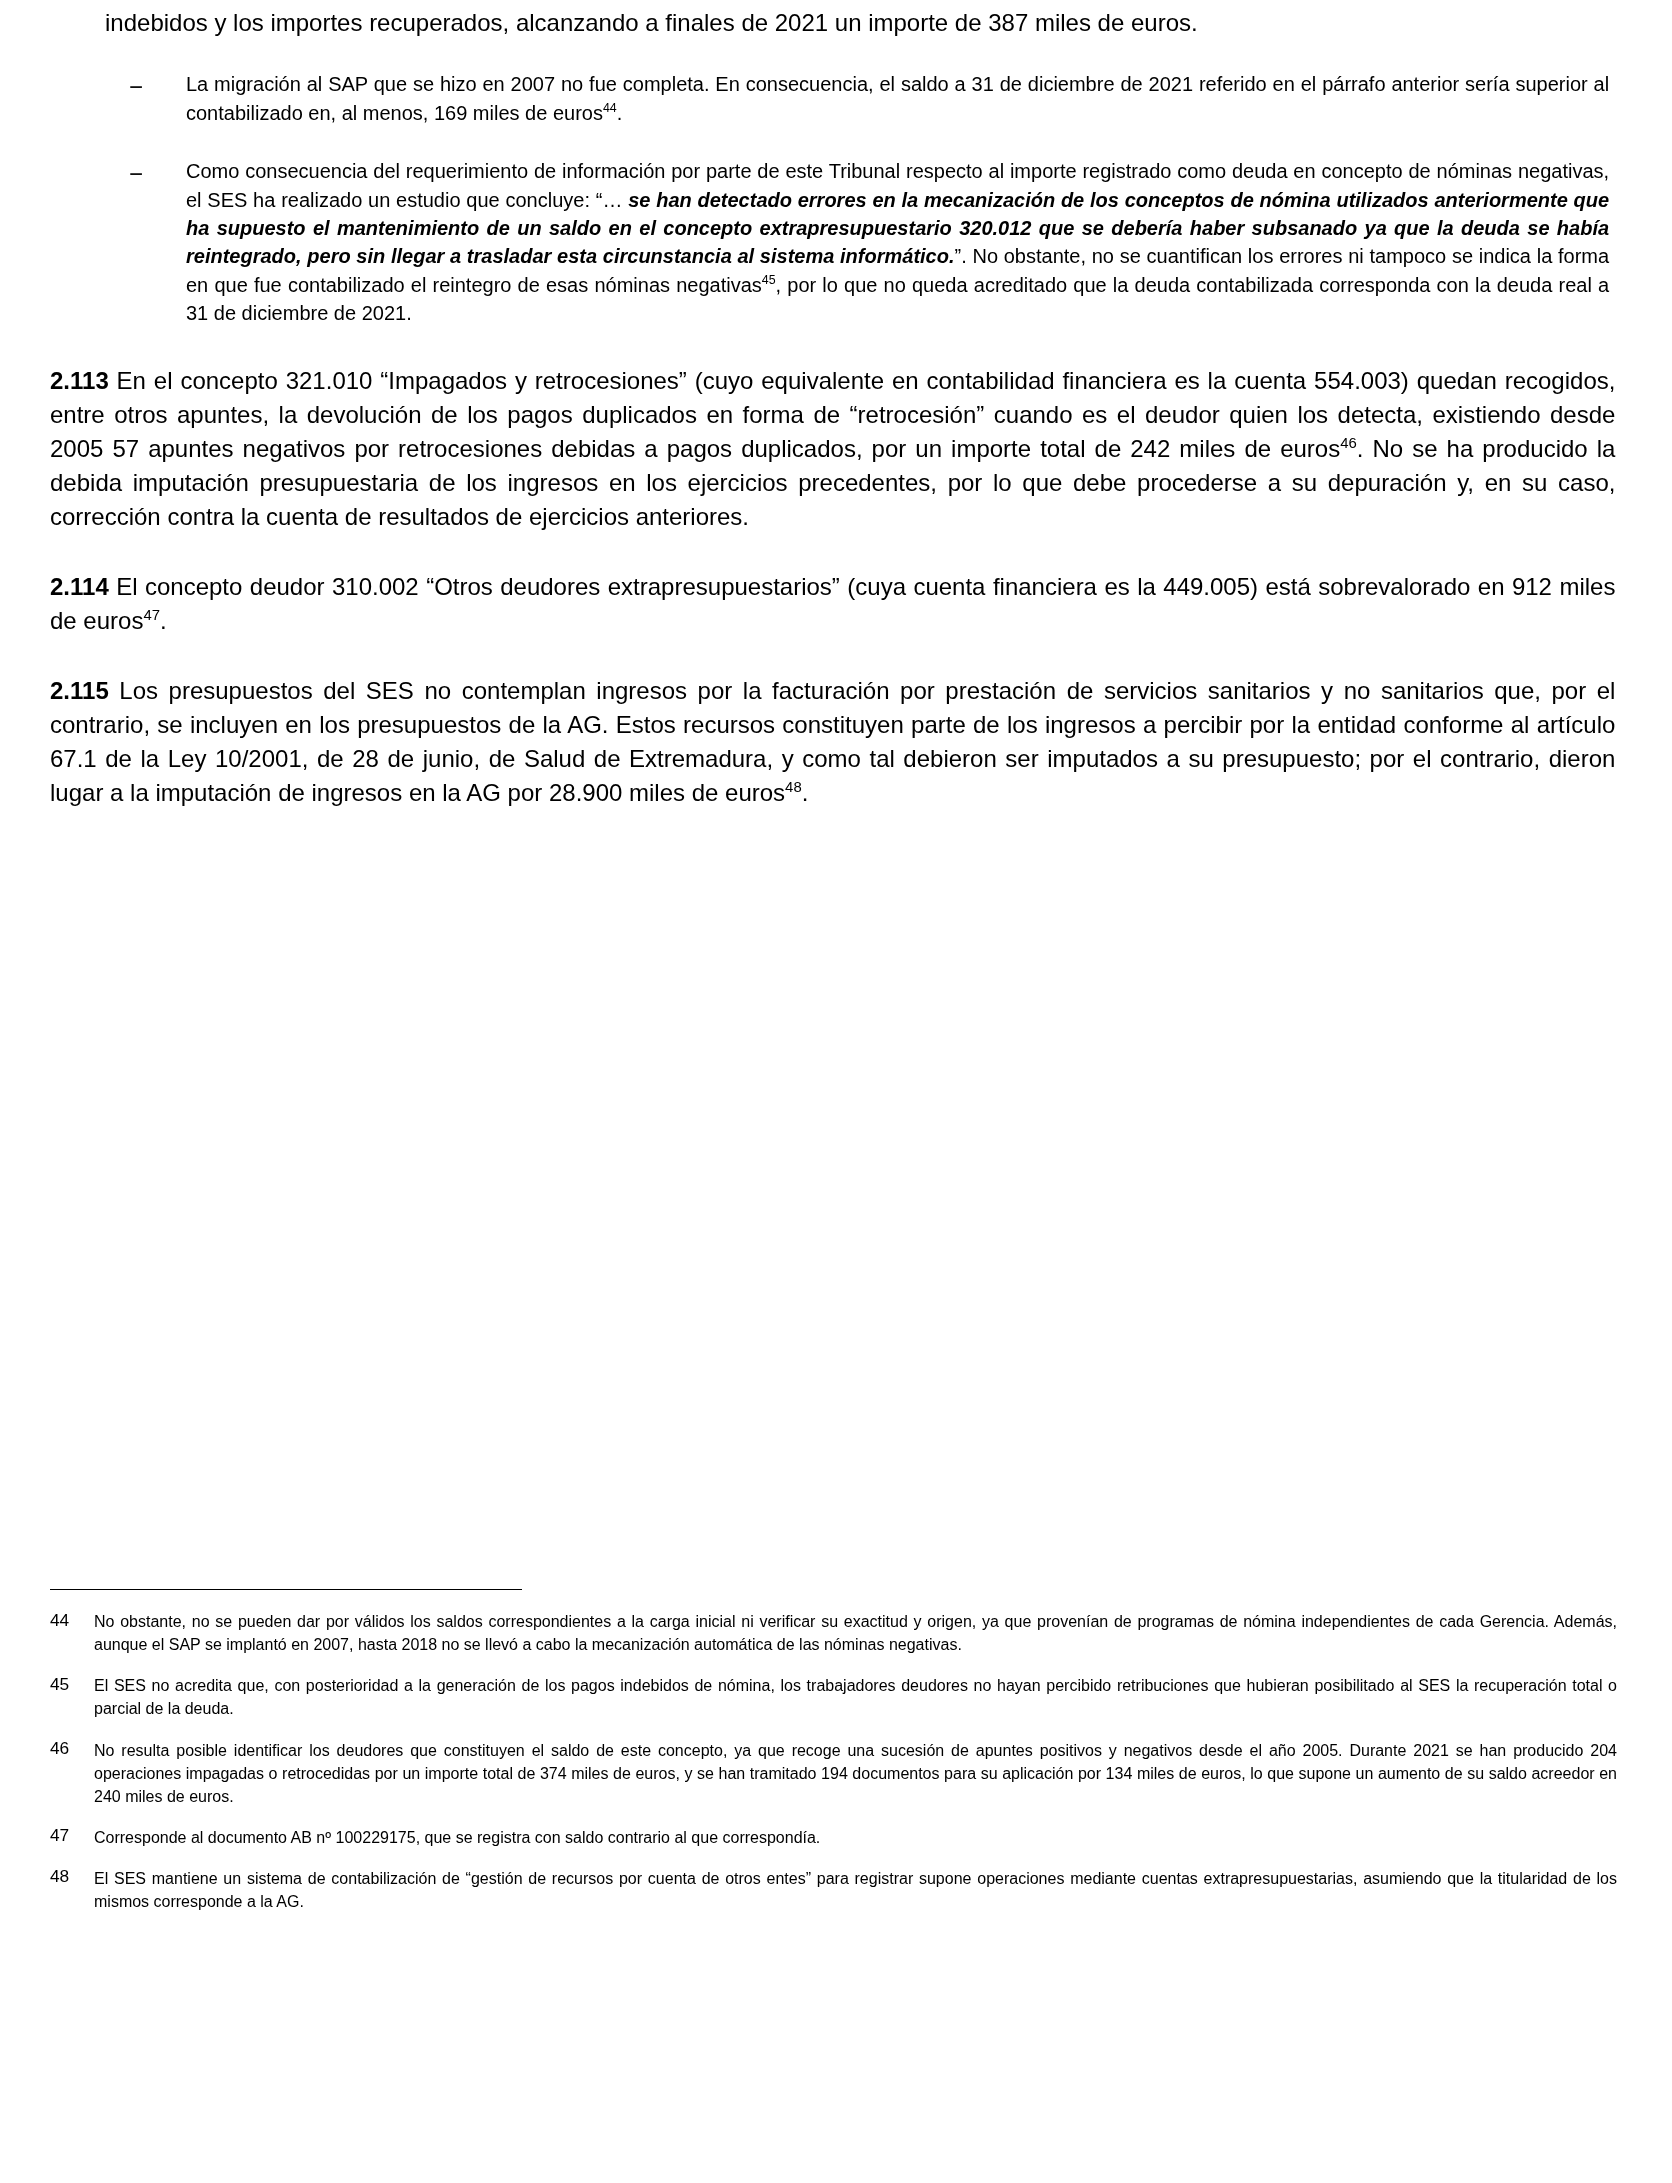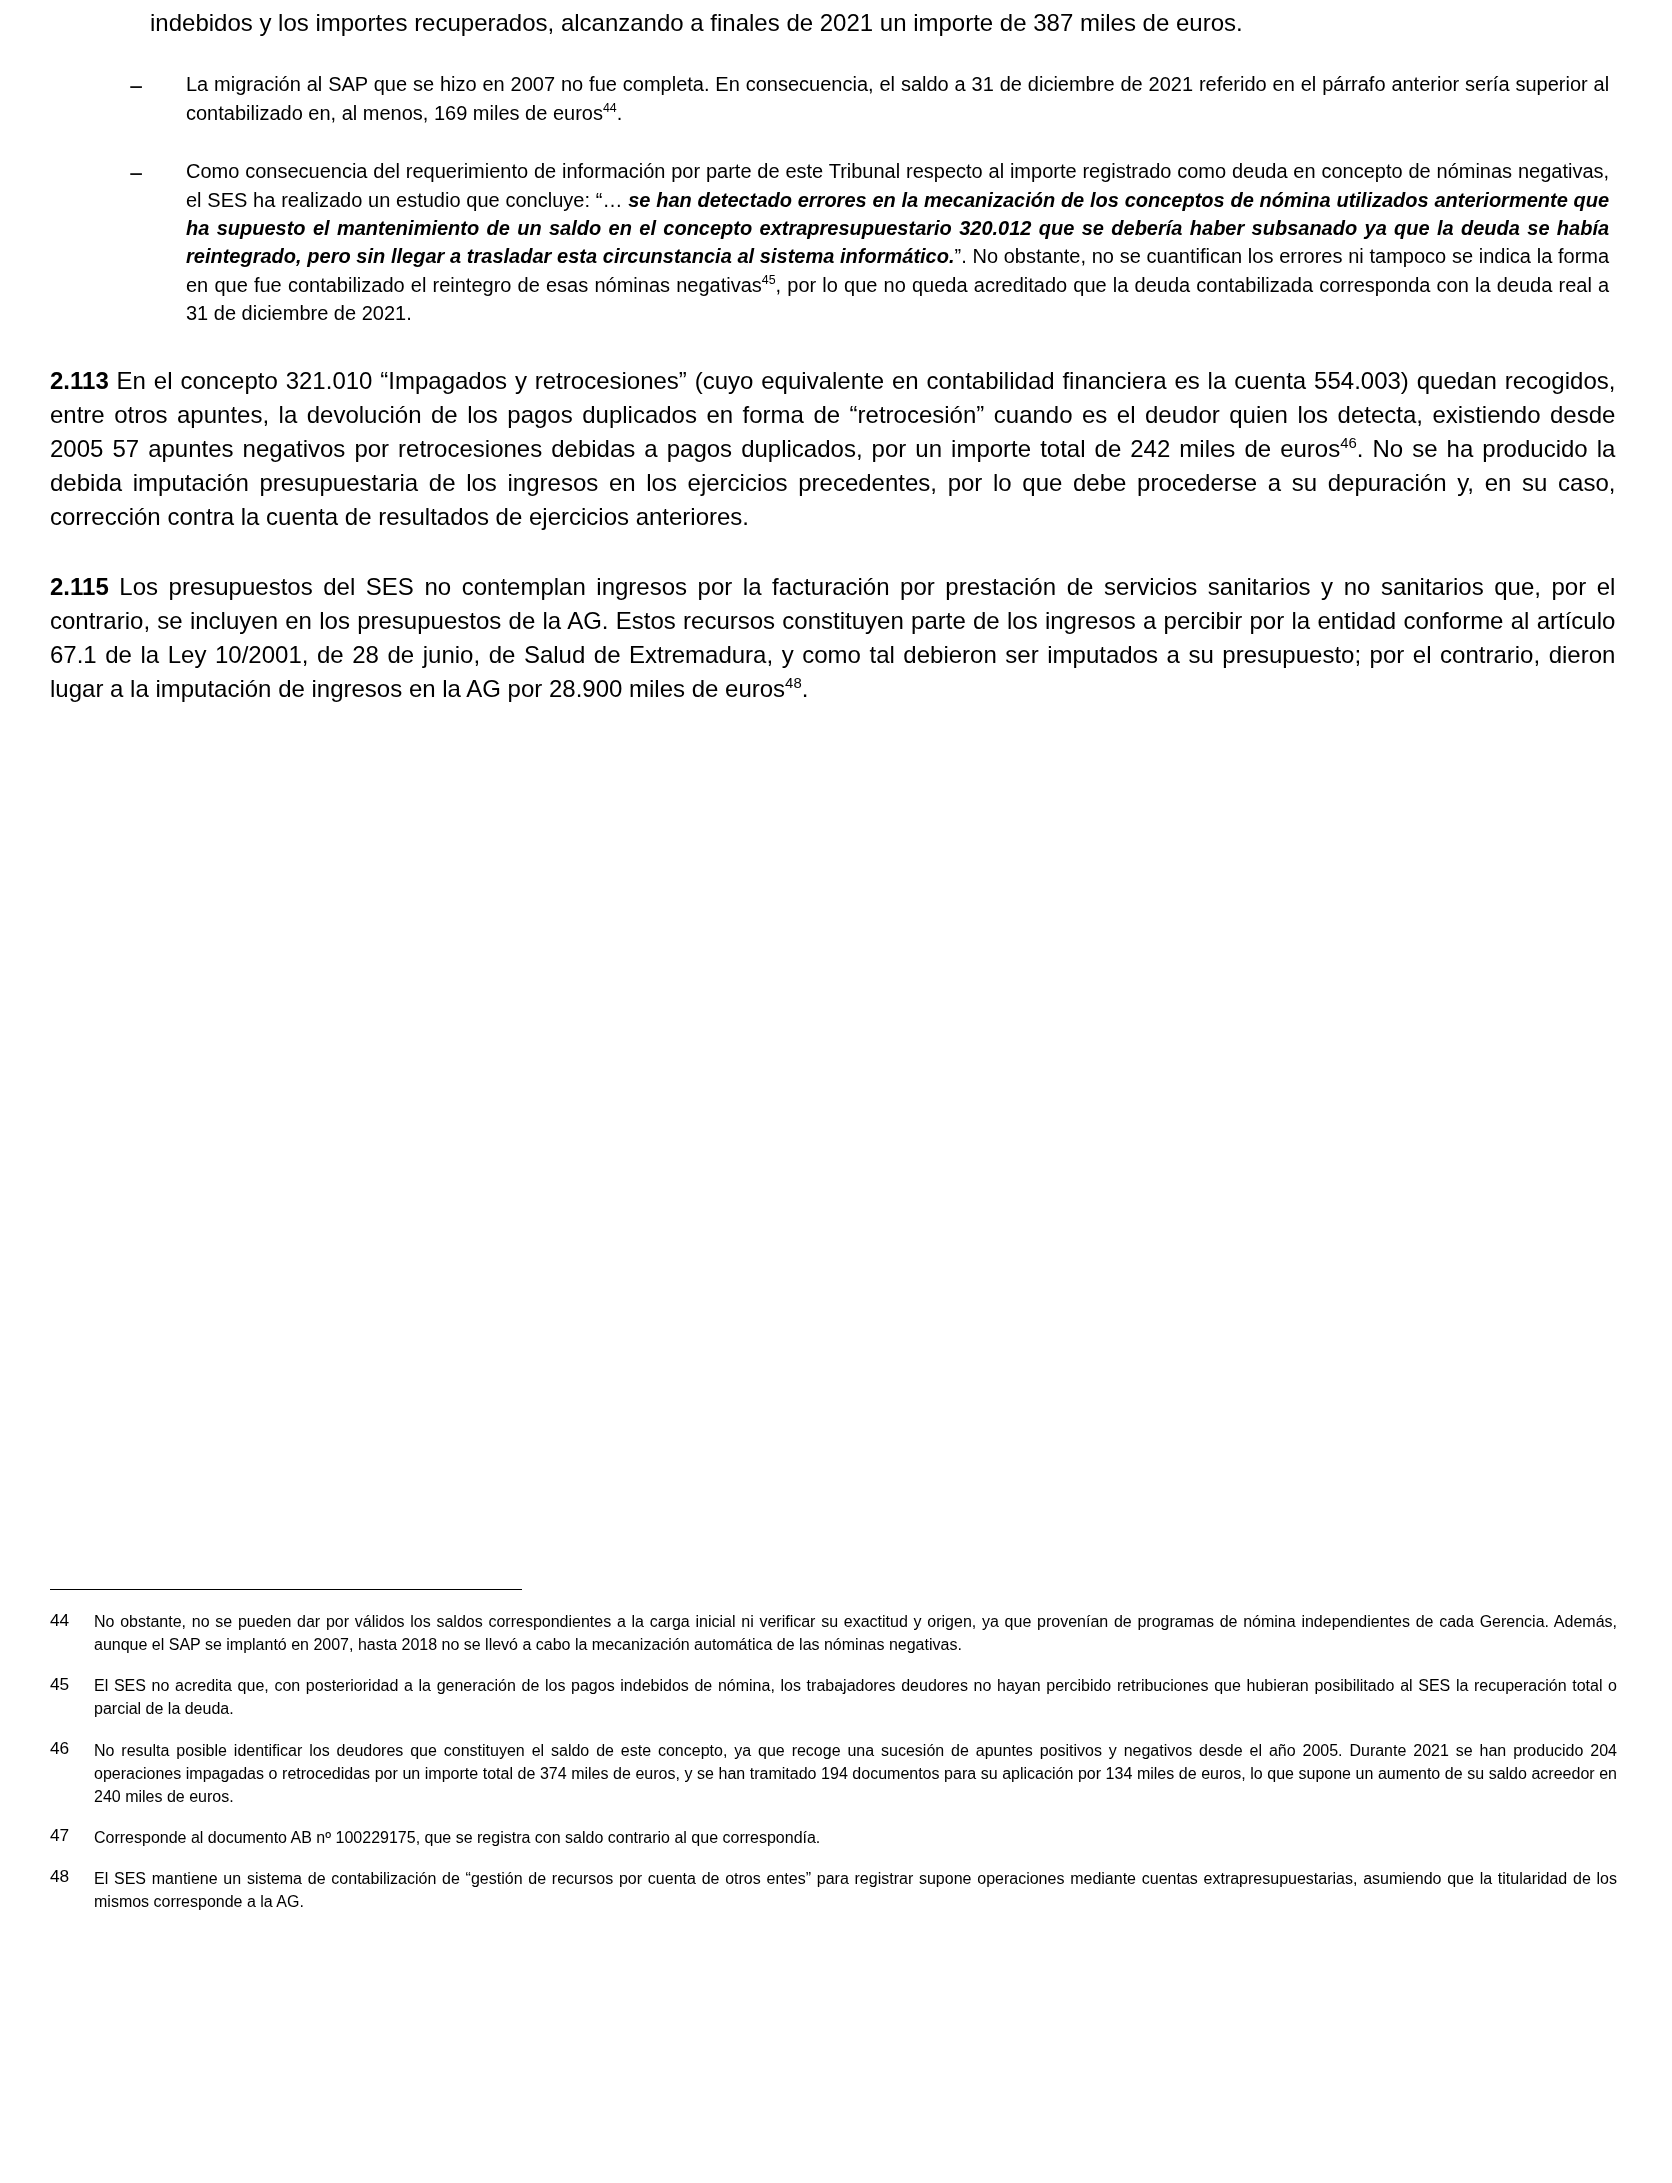--- a/index.html
+++ b/index.html
@@ -24,21 +24,21 @@
   .body-area {
     padding-top: 6.3px;
   }
   p {
     margin: 0;
     text-align: justify;
     font-size: 24px;
     line-height: 1.42;
   }
   .continuation {
-    margin-left: 100px;
+    margin-left: 55px;
     margin-right: 7.9px;
   }
   .para-block {
     margin-top: 27px;
     margin-bottom: 0;
   }
   .dash-item {
     display: flex;
     margin-top: 30px;
     margin-left: 79px;
@@ -116,20 +116,21 @@
       <span class="dash-text"><span>La migración al SAP que se hizo en 2007 no fue completa. En consecuencia, el saldo a 31 de diciembre de 2021 referido en el párrafo anterior sería superior al contabilizado en, al menos, 169 miles de euros</span><sup>44</sup><span>.</span></span>
     </div>
 
     <div class="dash-item">
       <span class="dash-mark">−</span>
       <span class="dash-text"><span>Como consecuencia del requerimiento de información por parte de este Tribunal respecto al importe registrado como deuda en concepto de nóminas negativas, el SES ha realizado un estudio que concluye: “… </span><i>se han detectado errores en la mecanización de los conceptos de nómina utilizados anteriormente que ha supuesto el mantenimiento de un saldo en el concepto extrapresupuestario 320.012 que se debería haber subsanado ya que la deuda se había reintegrado, pero sin llegar a trasladar esta circunstancia al sistema informático.</i><span>”. No obstante, no se cuantifican los errores ni tampoco se indica la forma en que fue contabilizado el reintegro de esas nóminas negativas</span><sup>45</sup><span>, por lo que no queda acreditado que la deuda contabilizada corresponda con la deuda real a 31 de diciembre de 2021.</span></span>
     </div>
 
     <p class="para-block numbered"><span class="num">2.113</span> <span>En el concepto 321.010 “Impagados y retrocesiones” (cuyo equivalente en contabilidad financiera es la cuenta 554.003) quedan recogidos, entre otros apuntes, la devolución de los pagos duplicados en forma de “retrocesión” cuando es el deudor quien los detecta, existiendo desde 2005 57 apuntes negativos por retrocesiones debidas a pagos duplicados, por un importe total de 242 miles de euros</span><sup>46</sup><span>. No se ha producido la debida imputación presupuestaria de los ingresos en los ejercicios precedentes, por lo que debe procederse a su depuración y, en su caso, corrección contra la cuenta de resultados de ejercicios anteriores.</span></p>
 
+    <p class="para-block numbered"><span class="num">2.114</span> <span>El concepto deudor 310.002 “Otros deudores extrapresupuestarios” (cuya cuenta financiera es la 449.005) está sobrevalorado en 912 miles de euros</span><sup>47</sup><span>.</span></p>
 
     <p class="para-block numbered"><span class="num">2.115</span> <span>Los presupuestos del SES no contemplan ingresos por la facturación por prestación de servicios sanitarios y no sanitarios que, por el contrario, se incluyen en los presupuestos de la AG. Estos recursos constituyen parte de los ingresos a percibir por la entidad conforme al artículo 67.1 de la Ley 10/2001, de 28 de junio, de Salud de Extremadura, y como tal debieron ser imputados a su presupuesto; por el contrario, dieron lugar a la imputación de ingresos en la AG por 28.900 miles de euros</span><sup>48</sup><span>.</span></p>
 
   </div>
 
   <div class="footnote-area">
     <div class="footnote-rule"></div>
 
     <div class="fn">
       <div class="fn-num">44</div>

